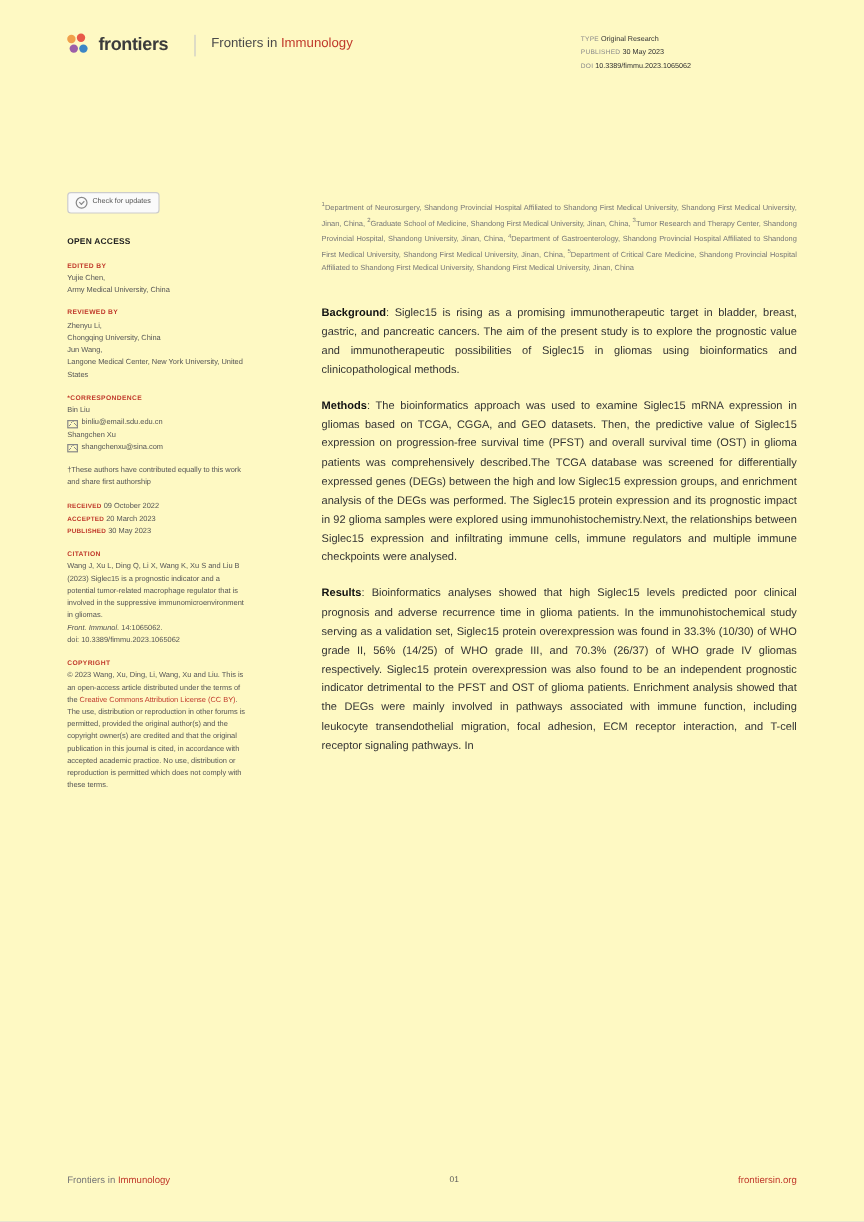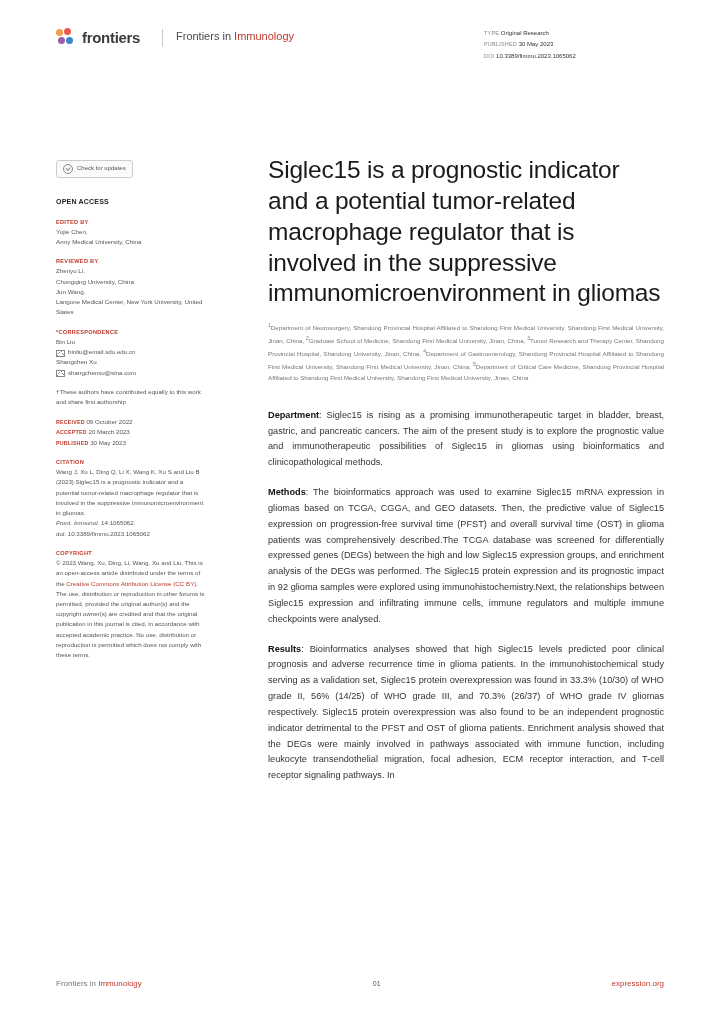--- a/index.html
+++ b/index.html
@@ -9,21 +9,21 @@
   }
   body {
     width: 720px;
     height: 1018px;
     font-family: "Liberation Sans", sans-serif;
   }
   .page {
     position: relative;
     width: 720px;
     height: 1018px;
-    background: #ffffff;
+    background: #fef9c3;
     box-sizing: border-box;
     overflow: hidden;
   }
 
   
   .header {
     position: absolute;
     top: 28px;
     left: 56px;
     right: 56px;
@@ -330,39 +330,38 @@
     </div>
     <div class="sec-body">doi: 10.3389/fimmu.2023.1065062</div>
 
     <div class="sec-label" style="margin-top:10px;">COPYRIGHT</div>
     <div class="sec-body">
       <span>© 2023 Wang, Xu, Ding, Li, Wang, Xu and Liu. This is an open-access article distributed under the terms of the </span><span class="cit-link">Creative Commons Attribution License (CC BY)</span><span>. The use, distribution or reproduction in other forums is permitted, provided the original author(s) and the copyright owner(s) are credited and that the original publication in this journal is cited, in accordance with accepted academic practice. No use, distribution or reproduction is permitted which does not comply with these terms.</span>
     </div>
   </div>
 
   <div class="rightcol">
-    <h1 class="title">Siglec15 is a prognostic indicator and a potential tumor-related macrophage regulator that is involved in the suppressive immunomicroenvironment in gliomas</h1>
 
 
     <div class="affils"><sup>1</sup>Department of Neurosurgery, Shandong Provincial Hospital Affiliated to Shandong First Medical University, Shandong First Medical University, Jinan, China, <sup>2</sup>Graduate School of Medicine, Shandong First Medical University, Jinan, China, <sup>3</sup>Tumor Research and Therapy Center, Shandong Provincial Hospital, Shandong University, Jinan, China, <sup>4</sup>Department of Gastroenterology, Shandong Provincial Hospital Affiliated to Shandong First Medical University, Shandong First Medical University, Jinan, China, <sup>5</sup>Department of Critical Care Medicine, Shandong Provincial Hospital Affiliated to Shandong First Medical University, Shandong First Medical University, Jinan, China</div>
 
     <div class="abstract">
       <p>
-        <b>Department</b><span>: Siglec15 is rising as a promising immunotherapeutic target in bladder, breast, gastric, and pancreatic cancers. The aim of the present study is to explore the prognostic value and immunotherapeutic possibilities of Siglec15 in gliomas using bioinformatics and clinicopathological methods.</span>
+        <b>Background</b><span>: Siglec15 is rising as a promising immunotherapeutic target in bladder, breast, gastric, and pancreatic cancers. The aim of the present study is to explore the prognostic value and immunotherapeutic possibilities of Siglec15 in gliomas using bioinformatics and clinicopathological methods.</span>
       </p>
       <p>
         <b>Methods</b><span>: The bioinformatics approach was used to examine Siglec15 mRNA expression in gliomas based on TCGA, CGGA, and GEO datasets. Then, the predictive value of Siglec15 expression on progression-free survival time (PFST) and overall survival time (OST) in glioma patients was comprehensively described.The TCGA database was screened for differentially expressed genes (DEGs) between the high and low Siglec15 expression groups, and enrichment analysis of the DEGs was performed. The Siglec15 protein expression and its prognostic impact in 92 glioma samples were explored using immunohistochemistry.Next, the relationships between Siglec15 expression and infiltrating immune cells, immune regulators and multiple immune checkpoints were analysed.</span>
       </p>
       <p>
         <b>Results</b><span>: Bioinformatics analyses showed that high Siglec15 levels predicted poor clinical prognosis and adverse recurrence time in glioma patients. In the immunohistochemical study serving as a validation set, Siglec15 protein overexpression was found in 33.3% (10/30) of WHO grade II, 56% (14/25) of WHO grade III, and 70.3% (26/37) of WHO grade IV gliomas respectively. Siglec15 protein overexpression was also found to be an independent prognostic indicator detrimental to the PFST and OST of glioma patients. Enrichment analysis showed that the DEGs were mainly involved in pathways associated with immune function, including leukocyte transendothelial migration, focal adhesion, ECM receptor interaction, and T-cell receptor signaling pathways. In</span>
       </p>
     </div>
   </div>
 
   <div class="footer">
     <div class="jf">
       <span>Frontiers in </span><span class="jfhi">Immunology</span>
     </div>
     <div class="pg">01</div>
-    <div class="site">expression.org</div>
+    <div class="site">frontiersin.org</div>
   </div>
 
 </div>
 
 </body></html>

